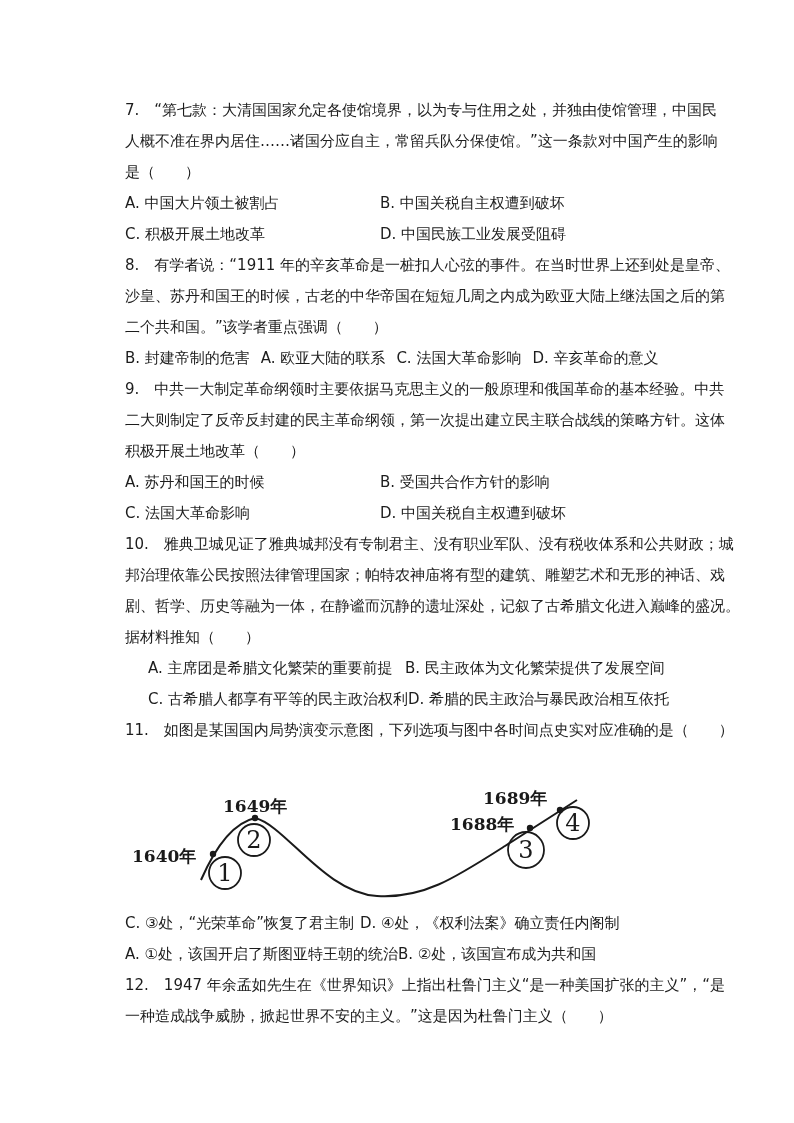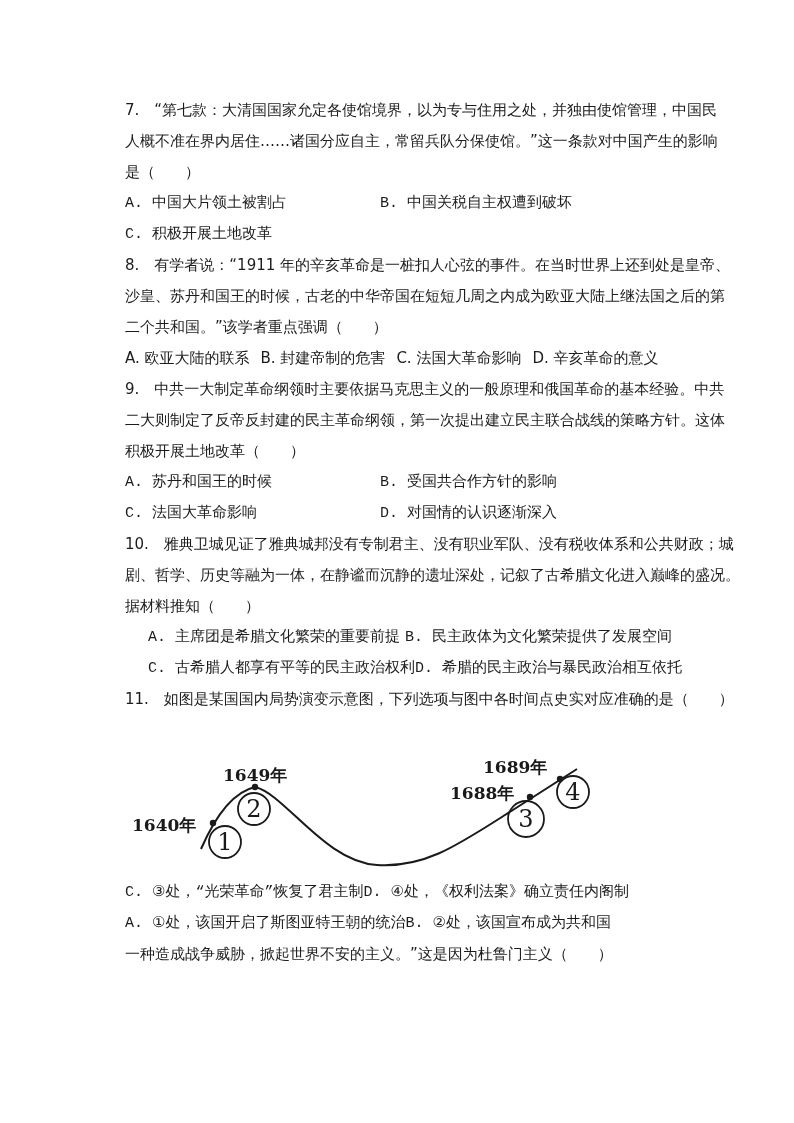--- a/index.html
+++ b/index.html
@@ -16,21 +16,21 @@
   }
   .content {
     position: absolute;
     left: 125px;
     top: 95px;
     width: 580px;
     font-size: 15px;
     line-height: 31px;
   }
   .line { white-space: nowrap; }
-  .opt-row { display: flex; white-space: nowrap; font-family: Liberation Mono, monospace; }
+  .opt-row { display: flex; white-space: nowrap; }
   .opt { white-space: nowrap; }
   .w255 { flex: 0 0 255px; }
   .w257 { flex: 0 0 257px; margin-left: 23px; }
   .w248 { flex: 0 0 248px; }
   .w235 { flex: 0 0 235px; }
   .inline-opts { display: flex; white-space: nowrap; }
   .inline-opts .opt { margin-right: 11px; }
   .diagram-block { position: relative; height: 162px; }
   .diagram-block svg { position: absolute; left: 0; top: 37px; }
   .curve { fill: none; stroke: #1a1a1a; stroke-width: 2; }
@@ -54,51 +54,53 @@
     <div>
       <div class="line">7.　“第七款：大清国国家允定各使馆境界，以为专与住用之处，并独由使馆管理，中国民</div>
       <div class="line">人概不准在界内居住……诸国分应自主，常留兵队分保使馆。”这一条款对中国产生的影响</div>
       <div class="line">是（　　）</div>
       <div class="opt-row">
         <span class="opt w255">A. 中国大片领土被割占</span>
         <span class="opt">B. 中国关税自主权遭到破坏</span>
       </div>
       <div class="opt-row">
         <span class="opt w255">C. 积极开展土地改革</span>
+        <span class="opt">D. 中国民族工业发展受阻碍</span>
       </div>
     </div>
 
     <div>
       <div class="line">8.　有学者说：“1911 年的辛亥革命是一桩扣人心弦的事件。在当时世界上还到处是皇帝、</div>
       <div class="line">沙皇、苏丹和国王的时候，古老的中华帝国在短短几周之内成为欧亚大陆上继法国之后的第</div>
       <div class="line">二个共和国。”该学者重点强调（　　）</div>
       <div class="inline-opts">
+        <span class="opt">B. 封建帝制的危害</span>
         <span class="opt">A. 欧亚大陆的联系</span>
-        <span class="opt">B. 封建帝制的危害</span>
         <span class="opt">C. 法国大革命影响</span>
         <span class="opt">D. 辛亥革命的意义</span>
       </div>
     </div>
 
     <div>
       <div class="line">9.　中共一大制定革命纲领时主要依据马克思主义的一般原理和俄国革命的基本经验。中共</div>
       <div class="line">二大则制定了反帝反封建的民主革命纲领，第一次提出建立民主联合战线的策略方针。这体</div>
       <div class="line">积极开展土地改革（　　）</div>
       <div class="opt-row">
         <span class="opt w255">A. 苏丹和国王的时候</span>
         <span class="opt">B. 受国共合作方针的影响</span>
       </div>
       <div class="opt-row">
         <span class="opt w255">C. 法国大革命影响</span>
-        <span class="opt">D. 对国情的认识逐渐深入</span>
+        <span class="opt">D. 中国关税自主权遭到破坏</span>
       </div>
     </div>
 
     <div>
       <div class="line">10.　雅典卫城见证了雅典城邦没有专制君主、没有职业军队、没有税收体系和公共财政；城</div>
+      <div class="line">邦治理依靠公民按照法律管理国家；帕特农神庙将有型的建筑、雕塑艺术和无形的神话、戏</div>
       <div class="line">剧、哲学、历史等融为一体，在静谧而沉静的遗址深处，记叙了古希腊文化进入巅峰的盛况。</div>
       <div class="line">据材料推知（　　）</div>
       <div class="opt-row">
         <span class="opt w257">A. 主席团是希腊文化繁荣的重要前提</span>
         <span class="opt">B. 民主政体为文化繁荣提供了发展空间</span>
       </div>
       <div class="opt-row">
         <span class="opt w257">C. 古希腊人都享有平等的民主政治权利</span>
         <span class="opt">D. 希腊的民主政治与暴民政治相互依托</span>
       </div>
@@ -137,17 +139,18 @@
         <span class="opt w235">C. ③处，“光荣革命”恢复了君主制</span>
         <span class="opt">D. ④处，《权利法案》确立责任内阁制</span>
       </div>
       <div class="opt-row">
         <span class="opt w248">A. ①处，该国开启了斯图亚特王朝的统治</span>
         <span class="opt">B. ②处，该国宣布成为共和国</span>
       </div>
     </div>
 
     <div>
+      <div class="line">12.　1947 年余孟如先生在《世界知识》上指出杜鲁门主义“是一种美国扩张的主义”，“是</div>
       <div class="line">一种造成战争威胁，掀起世界不安的主义。”这是因为杜鲁门主义（　　）</div>
     </div>
 
   </div>
 </div>
 
 </body></html>

